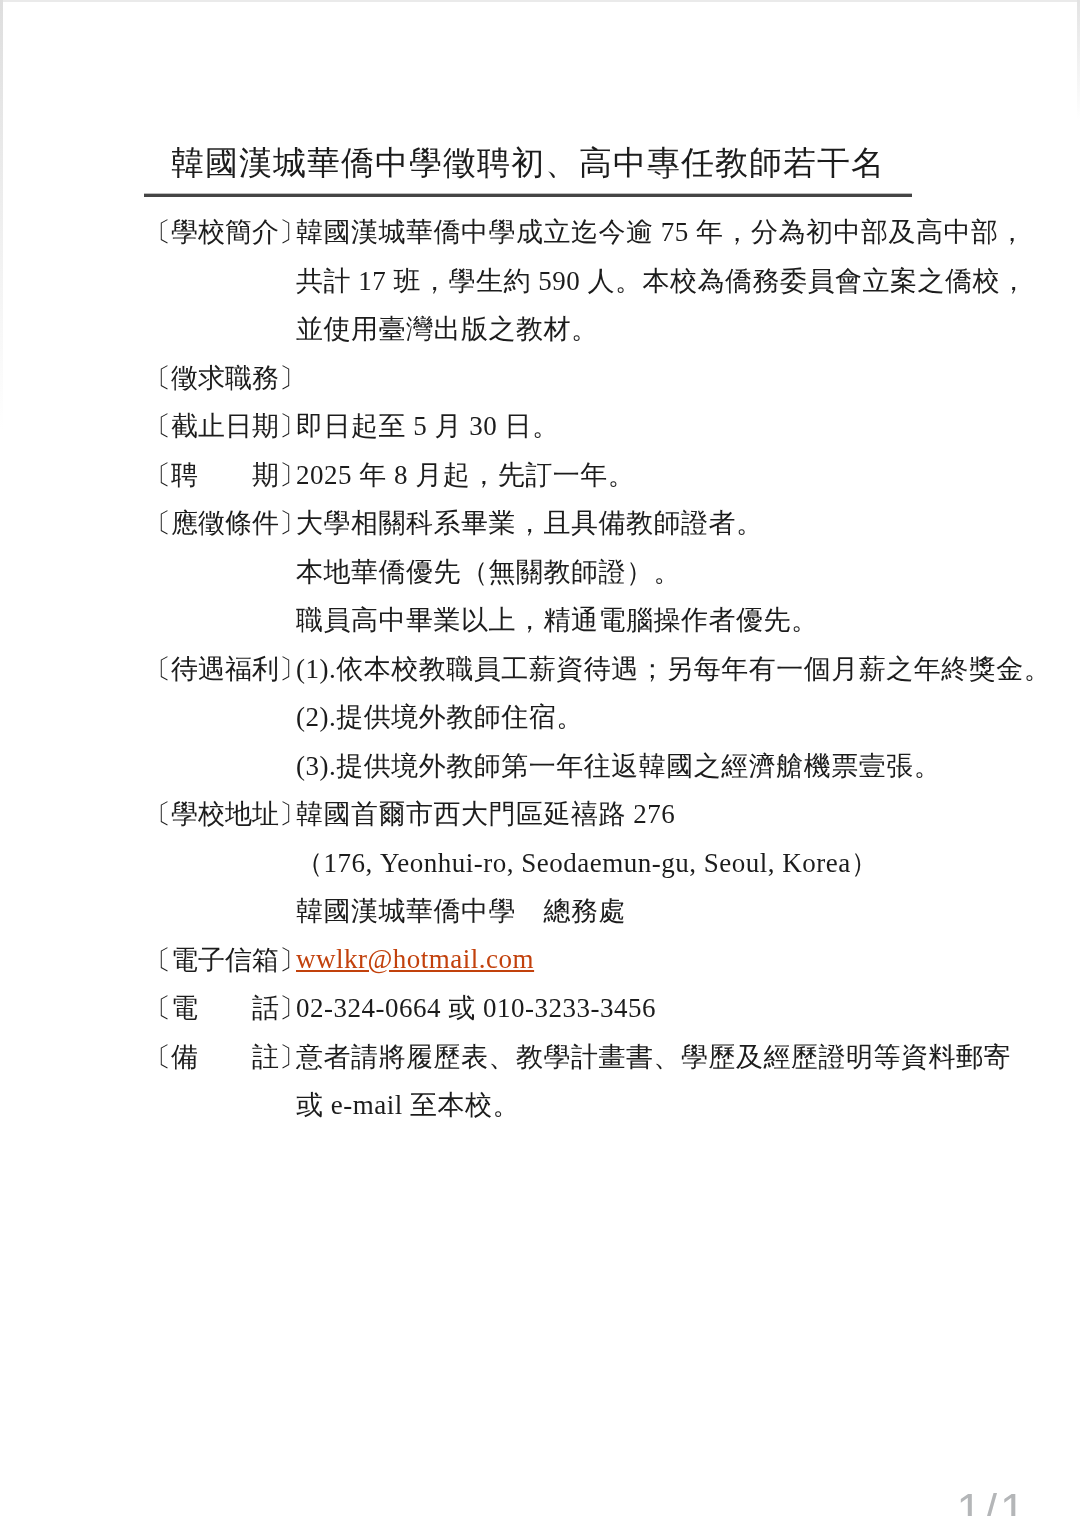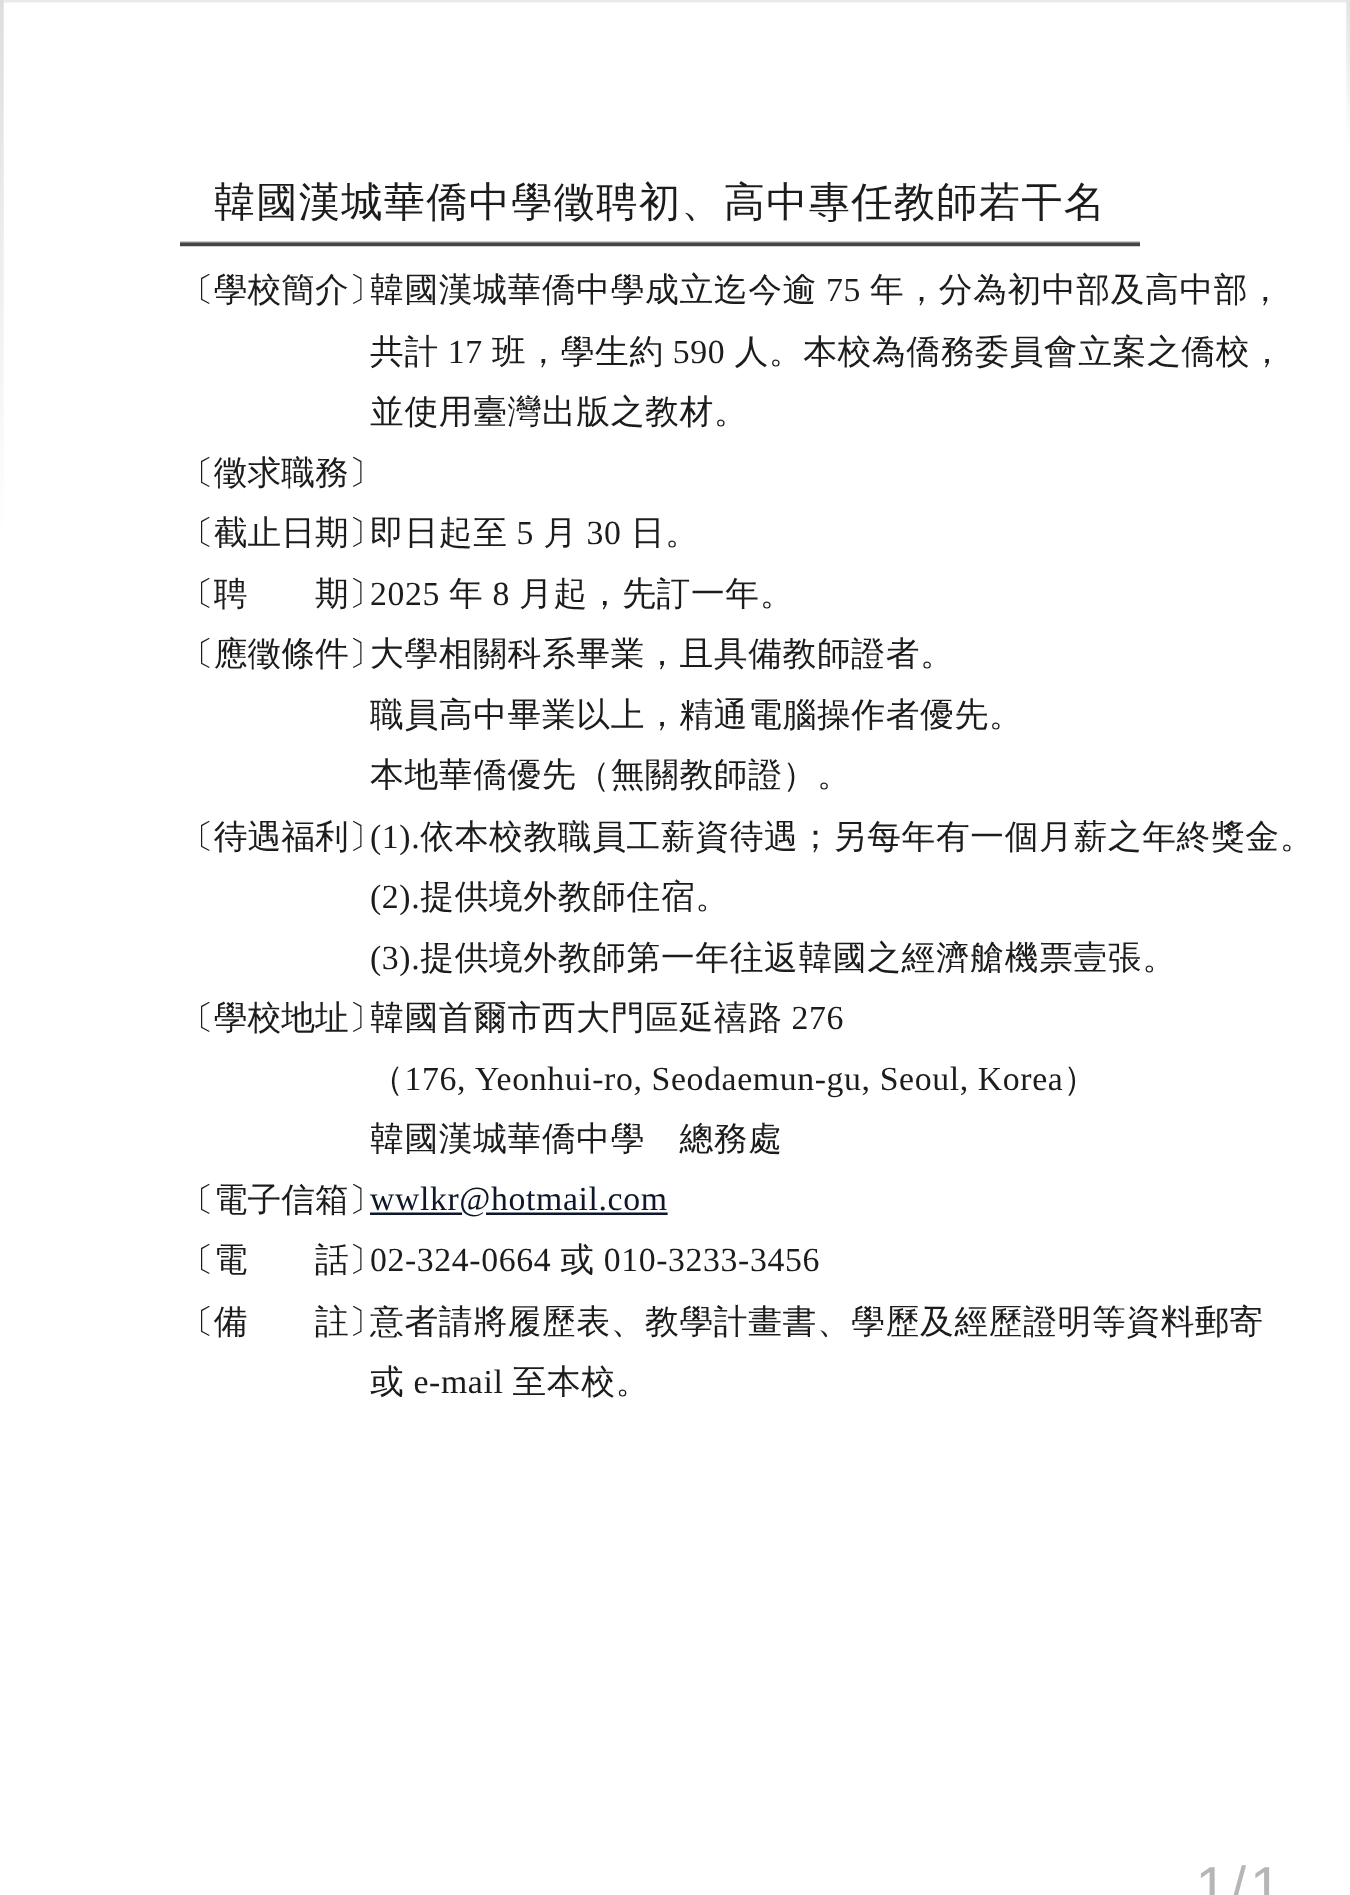--- a/index.html
+++ b/index.html
@@ -123,25 +123,25 @@
         <div class="row">
     <span class="row-label">〔聘　　期〕</span>
     <span class="row-text">2025 年 8 月起，先訂一年。</span>
   </div>
         <div class="row">
     <span class="row-label">〔應徵條件〕</span>
     <span class="row-text">大學相關科系畢業，且具備教師證者。</span>
   </div>
         <div class="row">
     <span class="row-label"></span>
-    <span class="row-text">職員高中畢業以上，精通電腦操作者優先。</span>
+    <span class="row-text">本地華僑優先（無關教師證）。</span>
   </div>
         <div class="row">
     <span class="row-label"></span>
-    <span class="row-text">本地華僑優先（無關教師證）。</span>
+    <span class="row-text">職員高中畢業以上，精通電腦操作者優先。</span>
   </div>
         <div class="row">
     <span class="row-label">〔待遇福利〕</span>
     <span class="row-text">(1).依本校教職員工薪資待遇；另每年有一個月薪之年終獎金。</span>
   </div>
         <div class="row">
     <span class="row-label"></span>
     <span class="row-text">(2).提供境外教師住宿。</span>
   </div>
         <div class="row">
@@ -155,21 +155,21 @@
         <div class="row">
     <span class="row-label"></span>
     <span class="row-text">（176, Yeonhui-ro, Seodaemun-gu, Seoul, Korea）</span>
   </div>
         <div class="row">
     <span class="row-label"></span>
     <span class="row-text">韓國漢城華僑中學　總務處</span>
   </div>
         <div class="row">
     <span class="row-label">〔電子信箱〕</span>
-    <span class="row-text link" style="color: #0f172a;">wwlkr@hotmail.com</span>
+    <span class="row-text link" style="color: #c2410c;">wwlkr@hotmail.com</span>
   </div>
         <div class="row">
     <span class="row-label">〔電　　話〕</span>
     <span class="row-text">02-324-0664 或 010-3233-3456</span>
   </div>
         <div class="row">
     <span class="row-label">〔備　　註〕</span>
     <span class="row-text">意者請將履歷表、教學計畫書、學歷及經歷證明等資料郵寄</span>
   </div>
         <div class="row">

